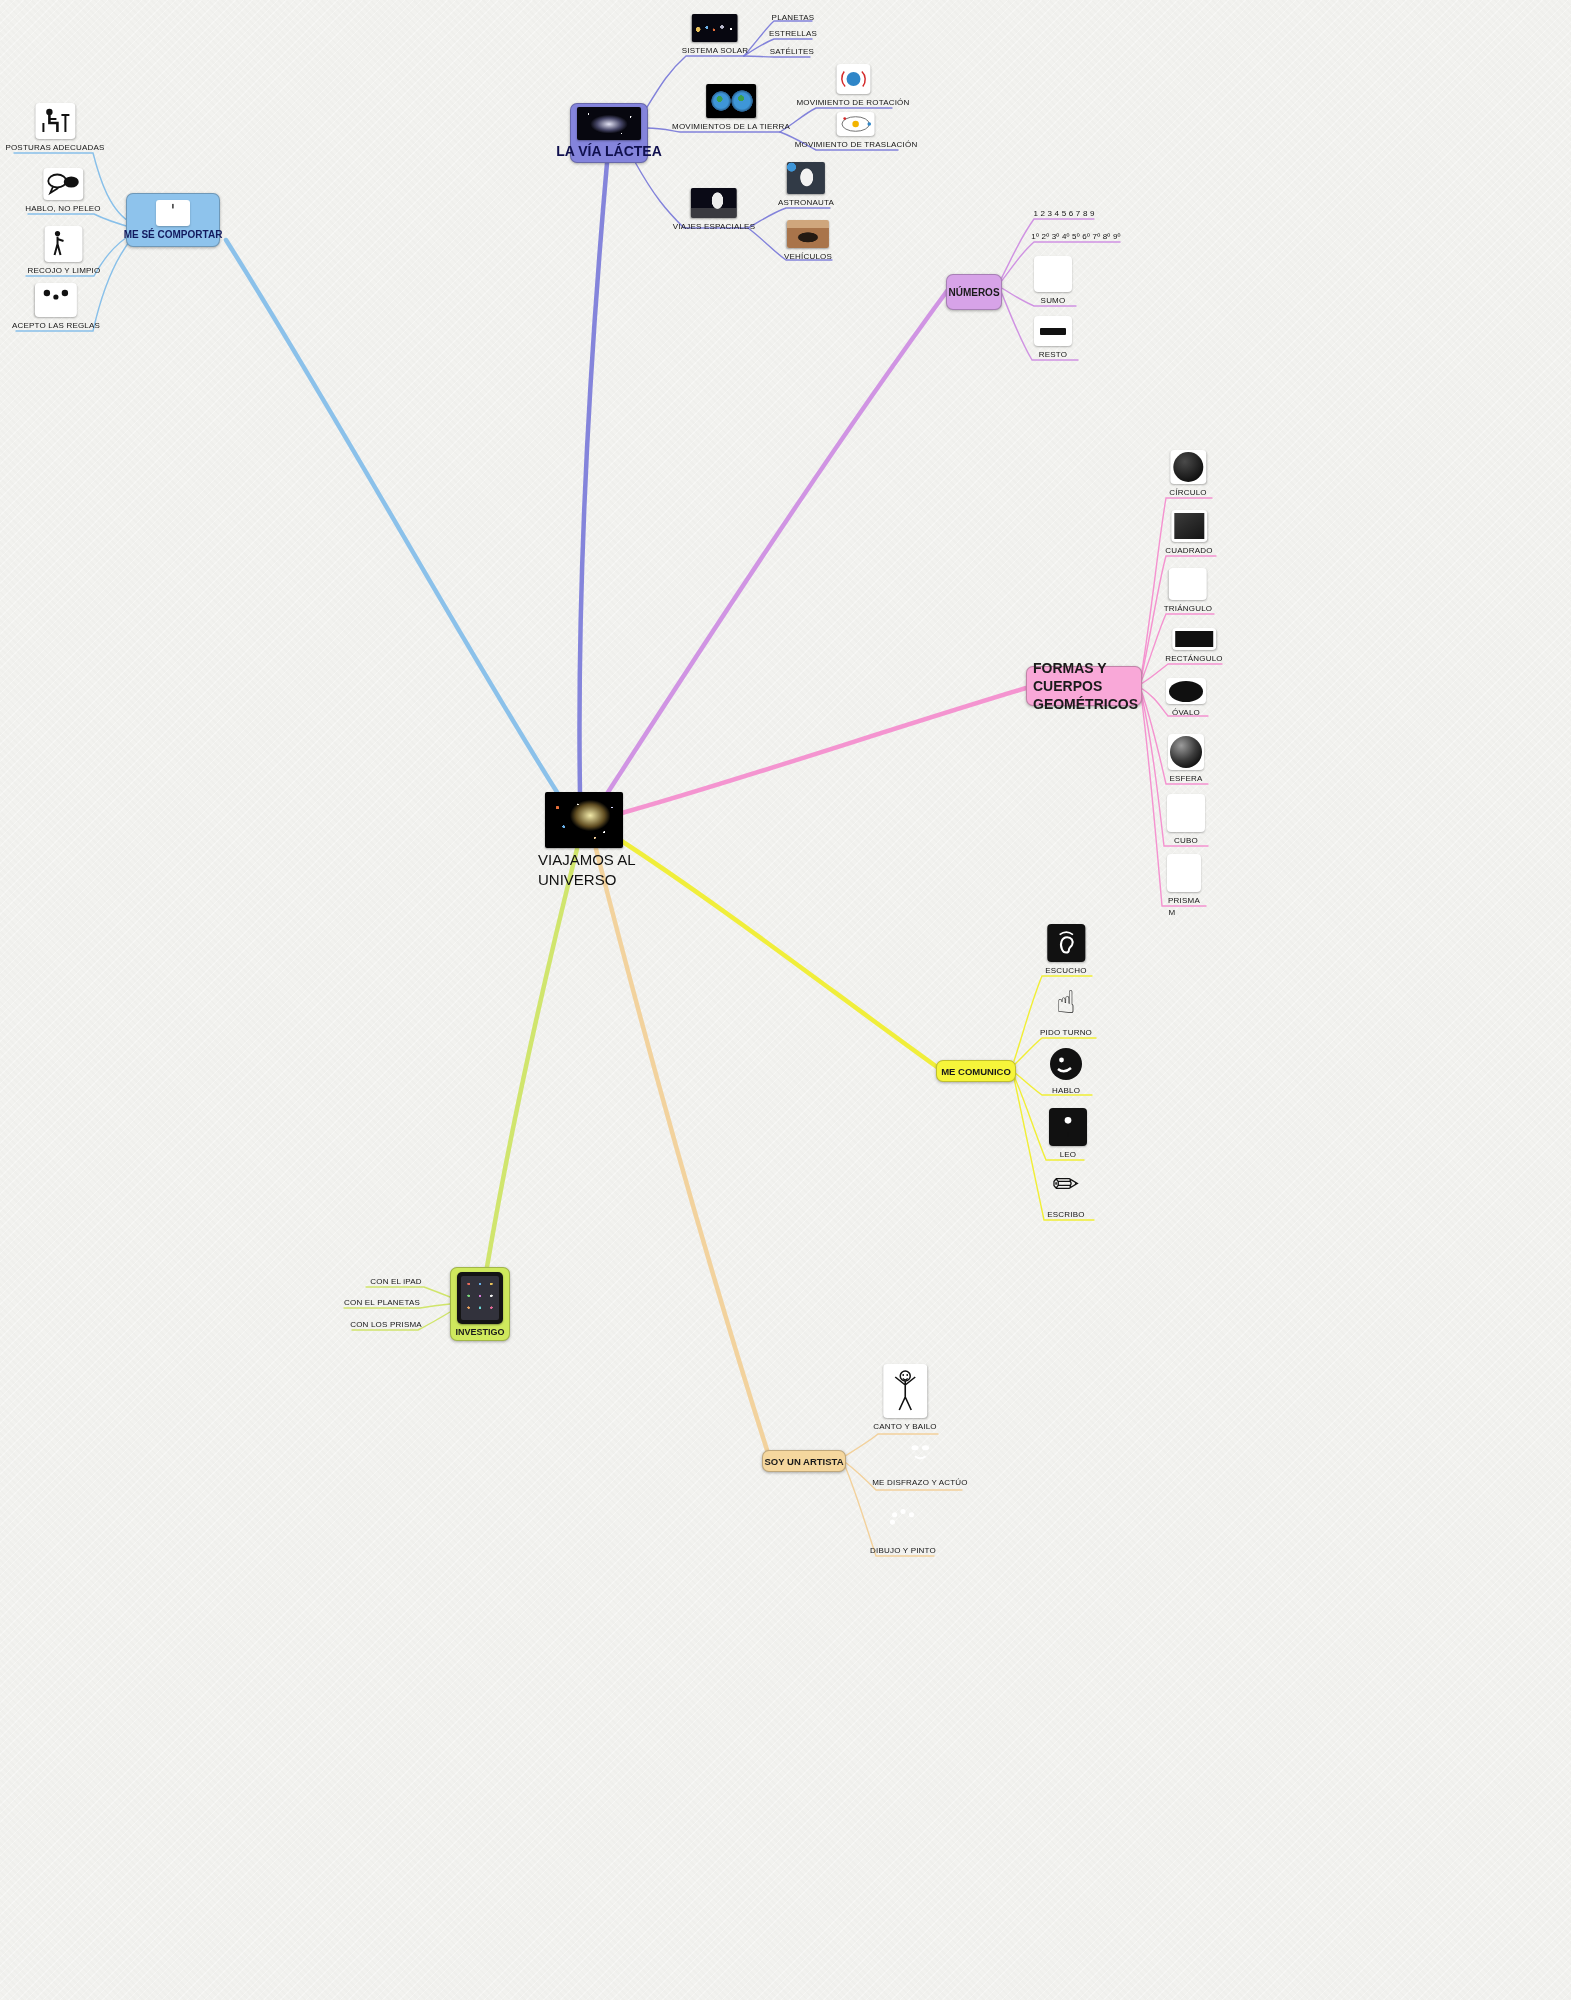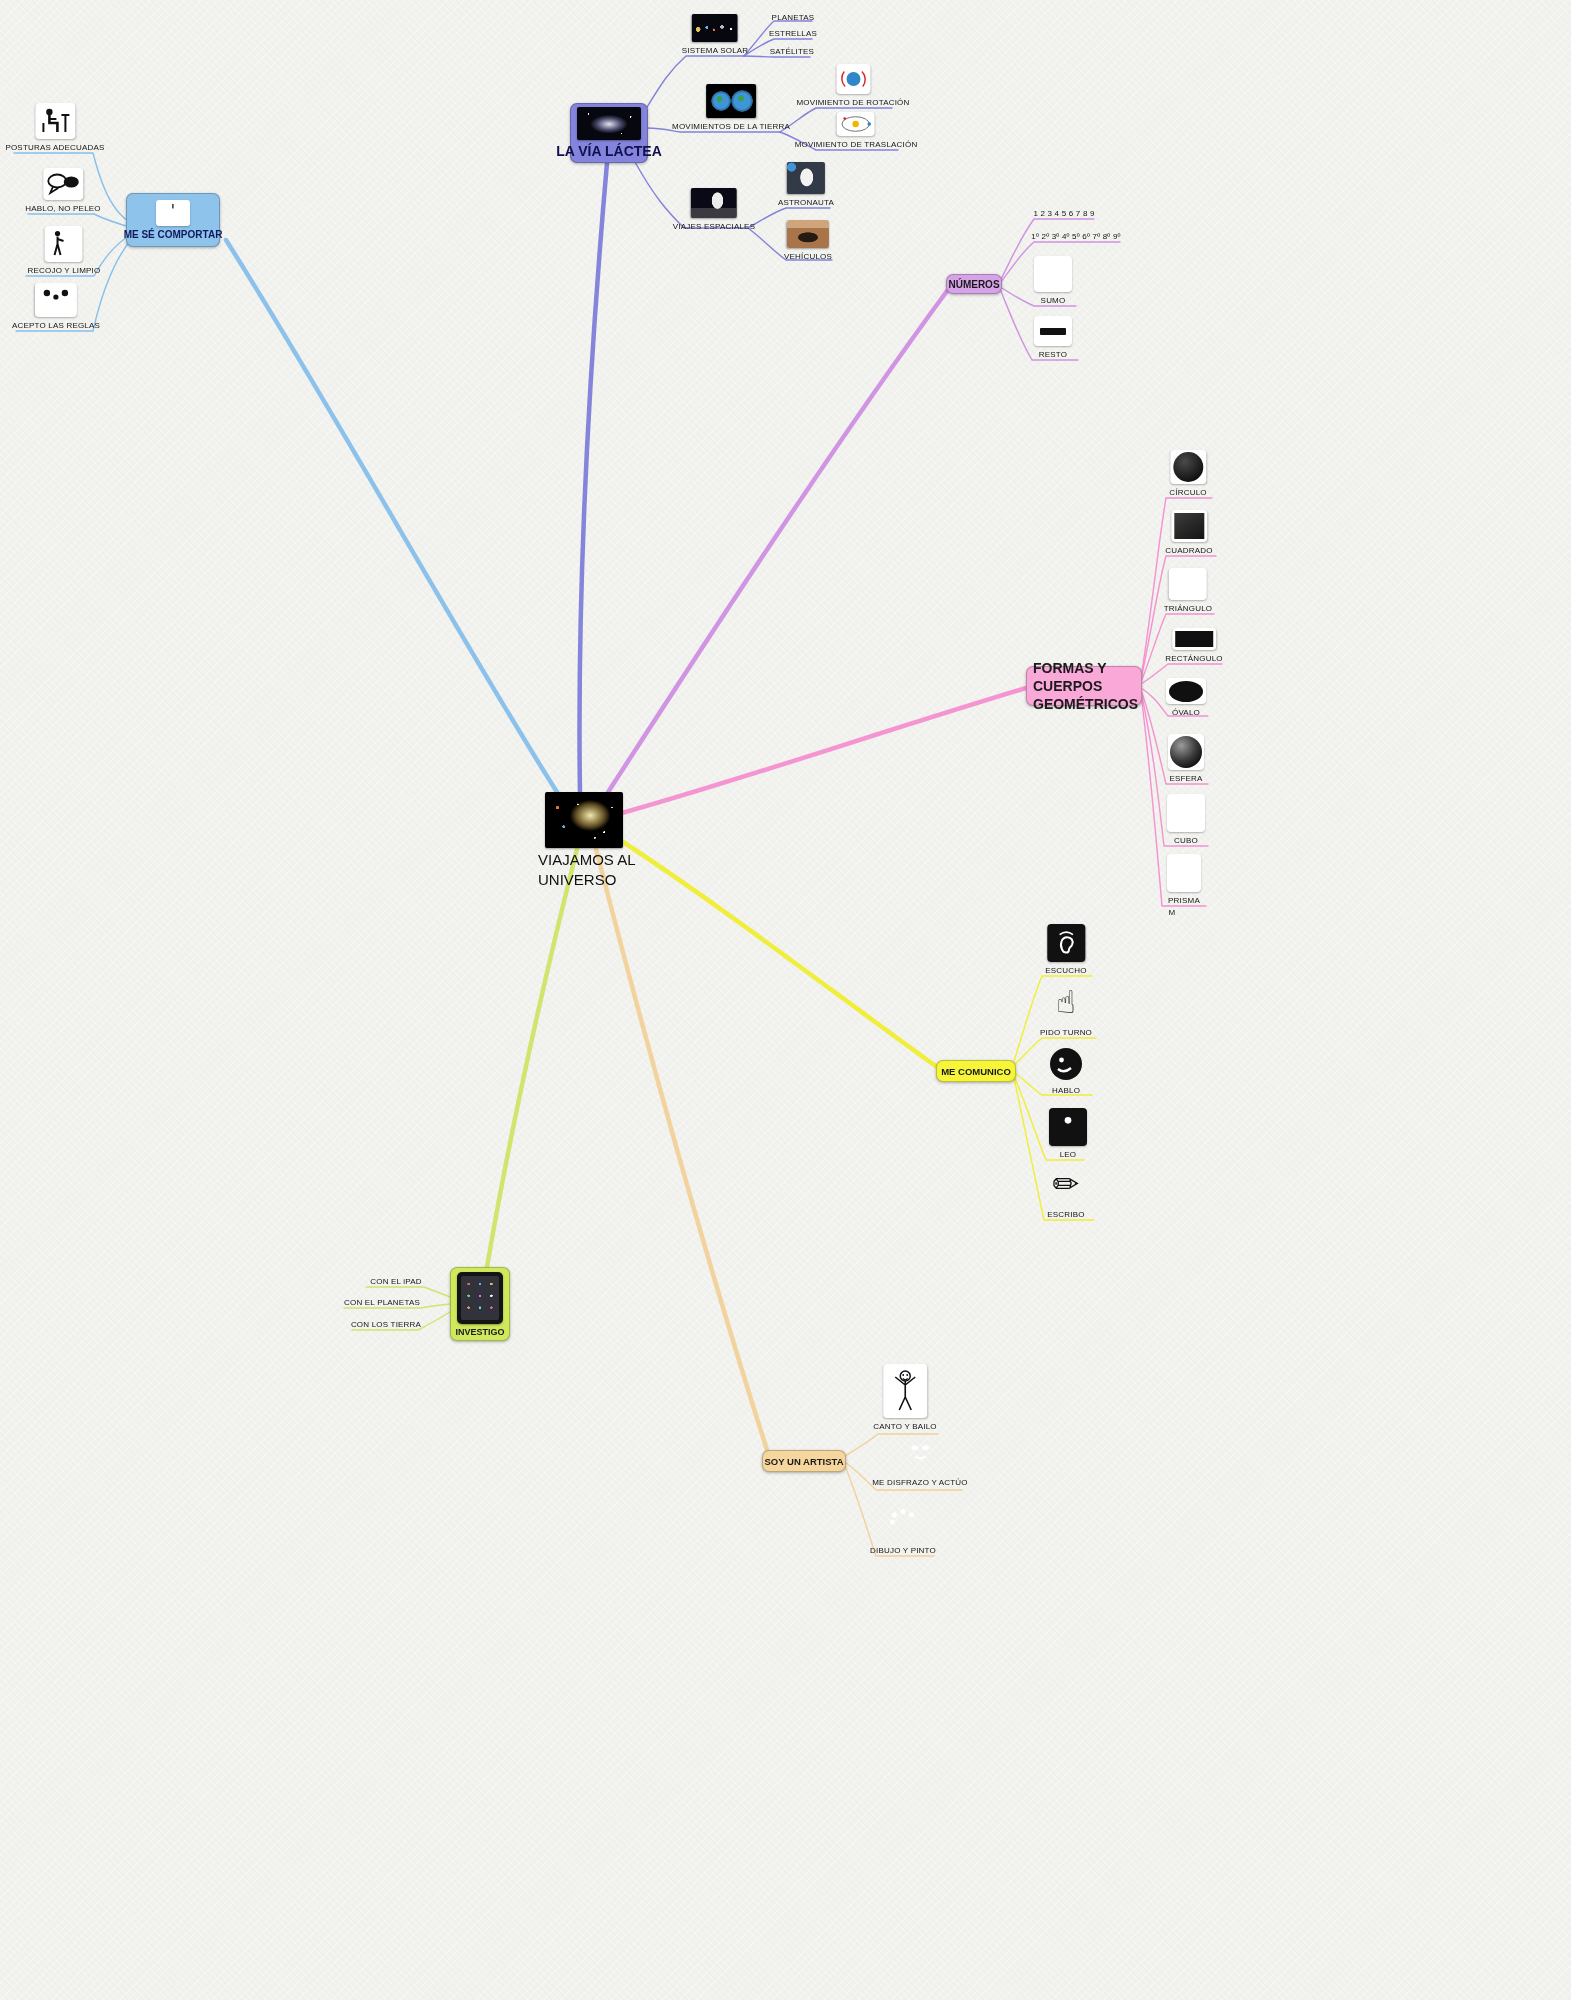--- a/index.html
+++ b/index.html
@@ -281,21 +281,21 @@
 </div>
 <div class="node" style="left:806px;top:162px">
   <span class="img img-astronaut"></span>
   <span class="child-label">ASTRONAUTA</span>
 </div>
 <div class="node" style="left:808px;top:220px">
   <span class="img img-rover"></span>
   <span class="child-label">VEHÍCULOS</span>
 </div>
 
-<div class="branch-box bb-orchid" style="left:946px;top:274px;width:56px;height:20px">
+<div class="branch-box bb-orchid" style="left:946px;top:274px;width:56px;height:36px">
   <span class="branch-label">NÚMEROS</span>
 </div>
 <div class="node" style="left:1064px;top:209px">
   <span class="child-label" style="margin-top:0">1 2 3 4 5 6 7 8 9</span>
 </div>
 <div class="node" style="left:1076px;top:232px">
   <span class="child-label" style="margin-top:0">1º 2º 3º 4º 5º 6º 7º 8º 9º</span>
 </div>
 <div class="node" style="left:1053px;top:256px">
   <span class="icon-box" style="width:38px;height:36px">
@@ -425,21 +425,21 @@
     </span>
   <span class="branch-label">INVESTIGO</span>
 </div>
 <div class="node" style="left:396px;top:1277px">
   <span class="child-label" style="margin-top:0">CON EL iPAD</span>
 </div>
 <div class="node" style="left:382px;top:1298px">
   <span class="child-label" style="margin-top:0">CON EL PLANETAS</span>
 </div>
 <div class="node" style="left:386px;top:1320px">
-  <span class="child-label" style="margin-top:0">CON LOS TIERRA</span>
+  <span class="child-label" style="margin-top:0">CON LOS PRISMA</span>
 </div>
 
 <div class="branch-box bb-orange" style="left:762px;top:1450px;width:84px;height:22px">
   <span class="branch-label">SOY UN ARTISTA</span>
 </div>
 <div class="node" style="left:905px;top:1364px">
   <span class="icon-box" style="width:44px;height:54px">
     <svg width="30" height="46" viewBox="0 0 30 46">
         <circle cx="15" cy="8" r="5" fill="none" stroke="#111" stroke-width="1.5"></circle>
         <circle cx="13" cy="7" r="0.9" fill="#111"></circle>

